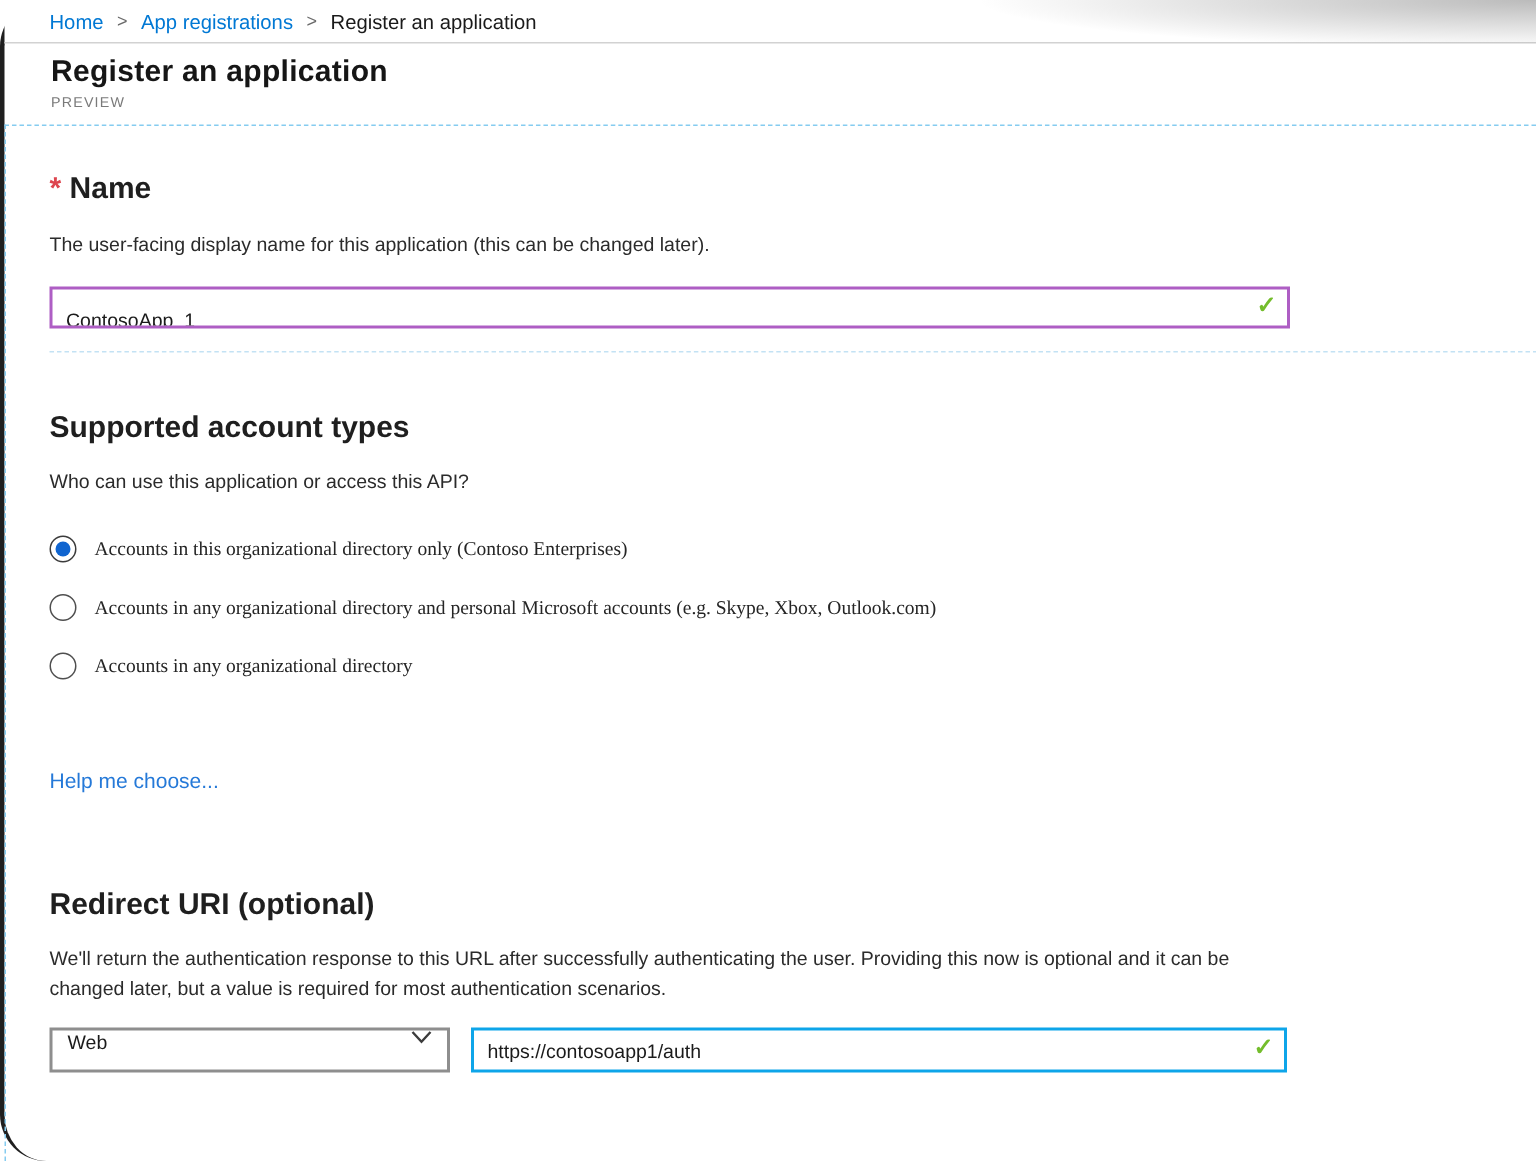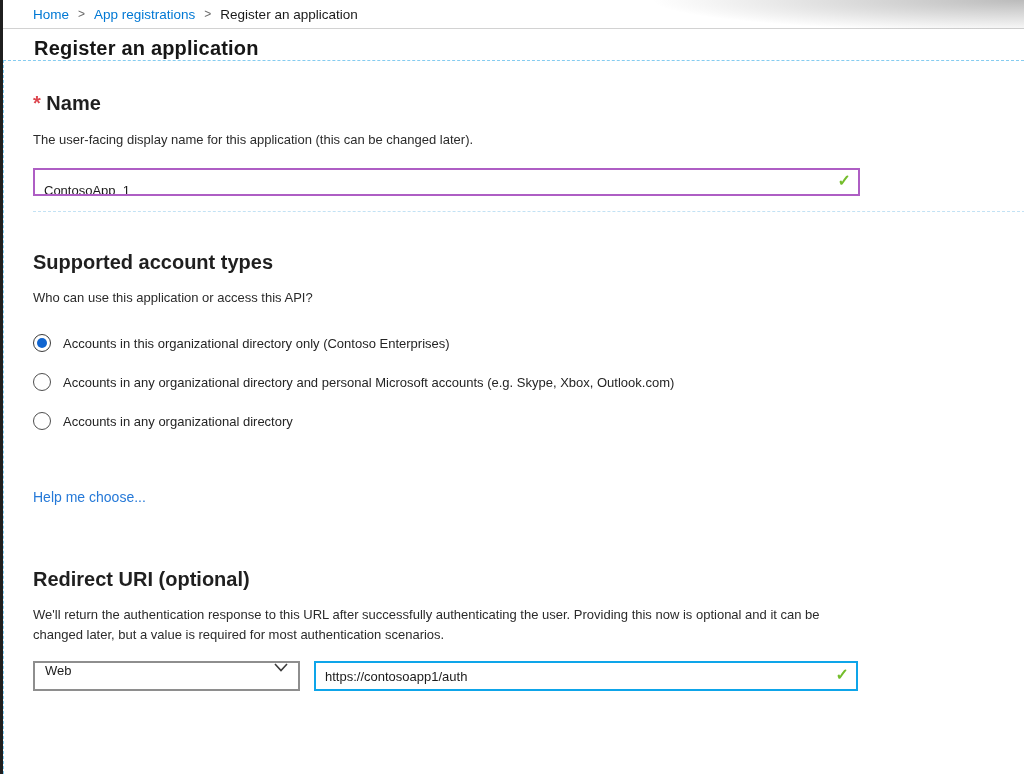--- a/index.html
+++ b/index.html
@@ -9,20 +9,21 @@
     background: #ffffff;
     color: #1b1b1b;
     overflow: hidden;
     position: relative;
   }
   .page {
     width: 1024px; height: 774px;
     border-left: 3px solid #1f1f1f;
     display: flex; flex-direction: column;
     position: relative;
+    border-radius: 31px;
   }
   
   .crumb-bar {
     height: 29px;
     border-bottom: 1px solid #d2d2d2;
     display: flex; align-items: center;
     padding-left: 30px;
     position: relative;
     background: #ffffff;
     flex: 0 0 auto;
@@ -79,21 +80,21 @@
   .radio-group { margin-top: 28px; }
   .radio-row { display: flex; align-items: center; margin-bottom: 21px; cursor: pointer; }
   .radio-circle {
     width: 18px; height: 18px; border-radius: 50%;
     border: 1px solid #4f4f4f; background: #fff;
     flex: 0 0 auto;
     display: flex; align-items: center; justify-content: center;
   }
   .radio-circle.selected { border-color: #3b3b3b; }
   .radio-dot { width: 10px; height: 10px; border-radius: 50%; background: #1065d0; }
-  .radio-label { font-size: 13px; color: #252525; margin-left: 12px; }
+  .radio-label { font-size: 13px; color: #252525; margin-left: 12px; font-family: Liberation Serif, serif; }
   .help-link { display: inline-block; margin-top: 38px; font-size: 14px; color: #2579d8; text-decoration: none; cursor: pointer; }
   
   .h-redirect { margin-top: 61px; }
   .p-redirect { margin-top: 14px; max-width: 802px; line-height: 20px; }
   .uri-row { display: flex; align-items: center; margin-top: 16px; }
   .dropdown {
     width: 267px; height: 30px;
     border: 2px solid #8e8e8e; background: #fff;
     display: flex; align-items: flex-start; justify-content: space-between;
     padding: 0 10px; cursor: pointer;
@@ -122,20 +123,21 @@
       <a>Home</a>
       <span class="sep">&gt;</span>
       <a>App registrations</a>
       <span class="sep">&gt;</span>
       <span class="current">Register an application</span>
     </nav>
   </div>
 
   <div class="title-area">
     <div class="page-title">Register an application</div>
+    <div class="preview-badge">PREVIEW</div>
   </div>
 
   <div class="content">
 
     
     <h2 class="section-heading h-name"><span class="required-star">*</span> <span>Name</span></h2>
     <p class="desc p-name-desc">The user-facing display name for this application (this can be changed later).</p>
     <div class="input-wrap">
       <input class="text-input" type="text" value="ContosoApp_1" style="">
       <span class="valid-check">✓</span>

